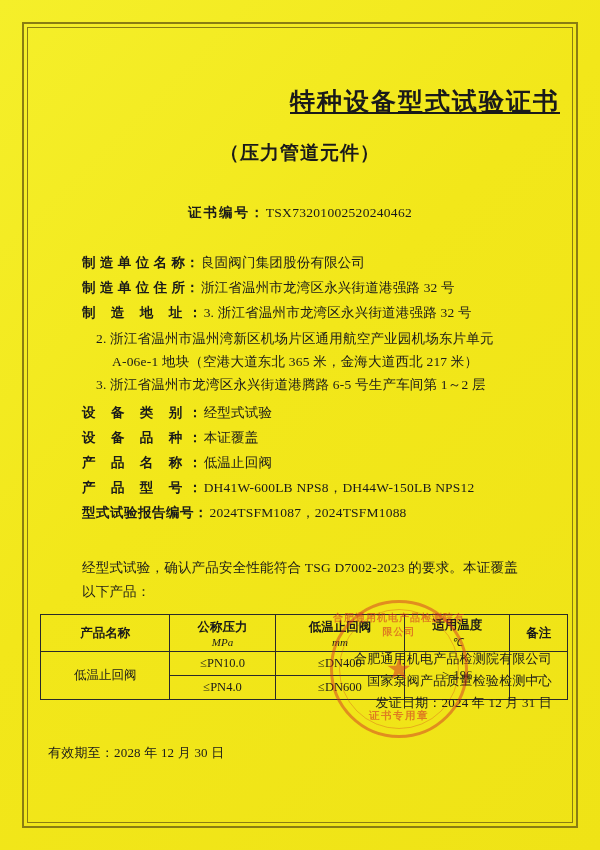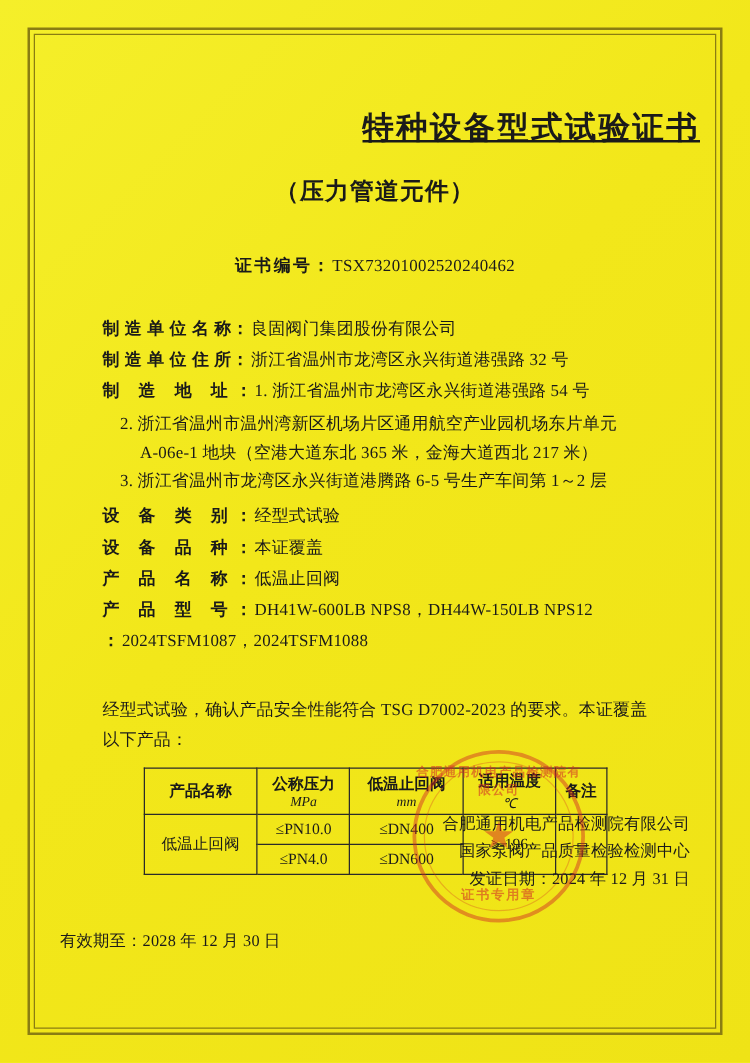--- a/index.html
+++ b/index.html
@@ -119,21 +119,21 @@
     font-size: 13.5px;
     line-height: 24px;
     letter-spacing: 0.2px;
   }
   .statement .l2 {
     display: block;
   }
   table.product-table {
     margin: 10px auto 0 auto;
     border-collapse: collapse;
-    width: 371px;
+    width: 528px;
     font-size: 12.5px;
   }
   table.product-table td {
     border: 1px solid #2a2a2a;
     text-align: center;
     padding: 3px 2px;
     height: 17px;
   }
   table.product-table td.head {
     font-weight: bold;
@@ -239,21 +239,21 @@
 
       <div class="field-row">
         <span class="field-label sp0">制 造 单 位 住 所</span>
           <span class="field-colon">：</span>
         <span class="field-value">浙江省温州市龙湾区永兴街道港强路 32 号</span>
       </div>
 
       <div class="field-row">
         <span class="field-label sp6">制 造 地 址</span>
           <span class="field-colon">：</span>
-        <span class="field-value">1. 浙江省温州市龙湾区永兴街道港强路 54 号</span>
+        <span class="field-value">3. 浙江省温州市龙湾区永兴街道港强路 32 号</span>
       </div>
 
       <div class="addr-cont">2. 浙江省温州市温州湾新区机场片区通用航空产业园机场东片单元</div>
       <div class="addr-cont2">A-06e-1 地块（空港大道东北 365 米，金海大道西北 217 米）</div>
       <div class="addr-cont">3. 浙江省温州市龙湾区永兴街道港腾路 6-5 号生产车间第 1～2 层</div>
 
       <div class="field-row" style="margin-top:6px;">
         <span class="field-label sp6">设 备 类 别</span>
           <span class="field-colon">：</span>
         <span class="field-value">经型式试验</span>
@@ -271,20 +271,21 @@
         <span class="field-value">低温止回阀</span>
       </div>
 
       <div class="field-row">
         <span class="field-label sp6">产 品 型 号</span>
           <span class="field-colon">：</span>
         <span class="field-value">DH41W-600LB NPS8，DH44W-150LB NPS12</span>
       </div>
 
       <div class="field-row">
+        <span class="field-label sp0">型式试验报告编号</span>
           <span class="field-colon">：</span>
         <span class="field-value">2024TSFM1087，2024TSFM1088</span>
       </div>
 
     </div>
 
     <div class="statement">
       <span>经型式试验，确认产品安全性能符合 TSG D7002-2023 的要求。本证覆盖</span>
       <span class="l2">以下产品：</span>
     </div>

